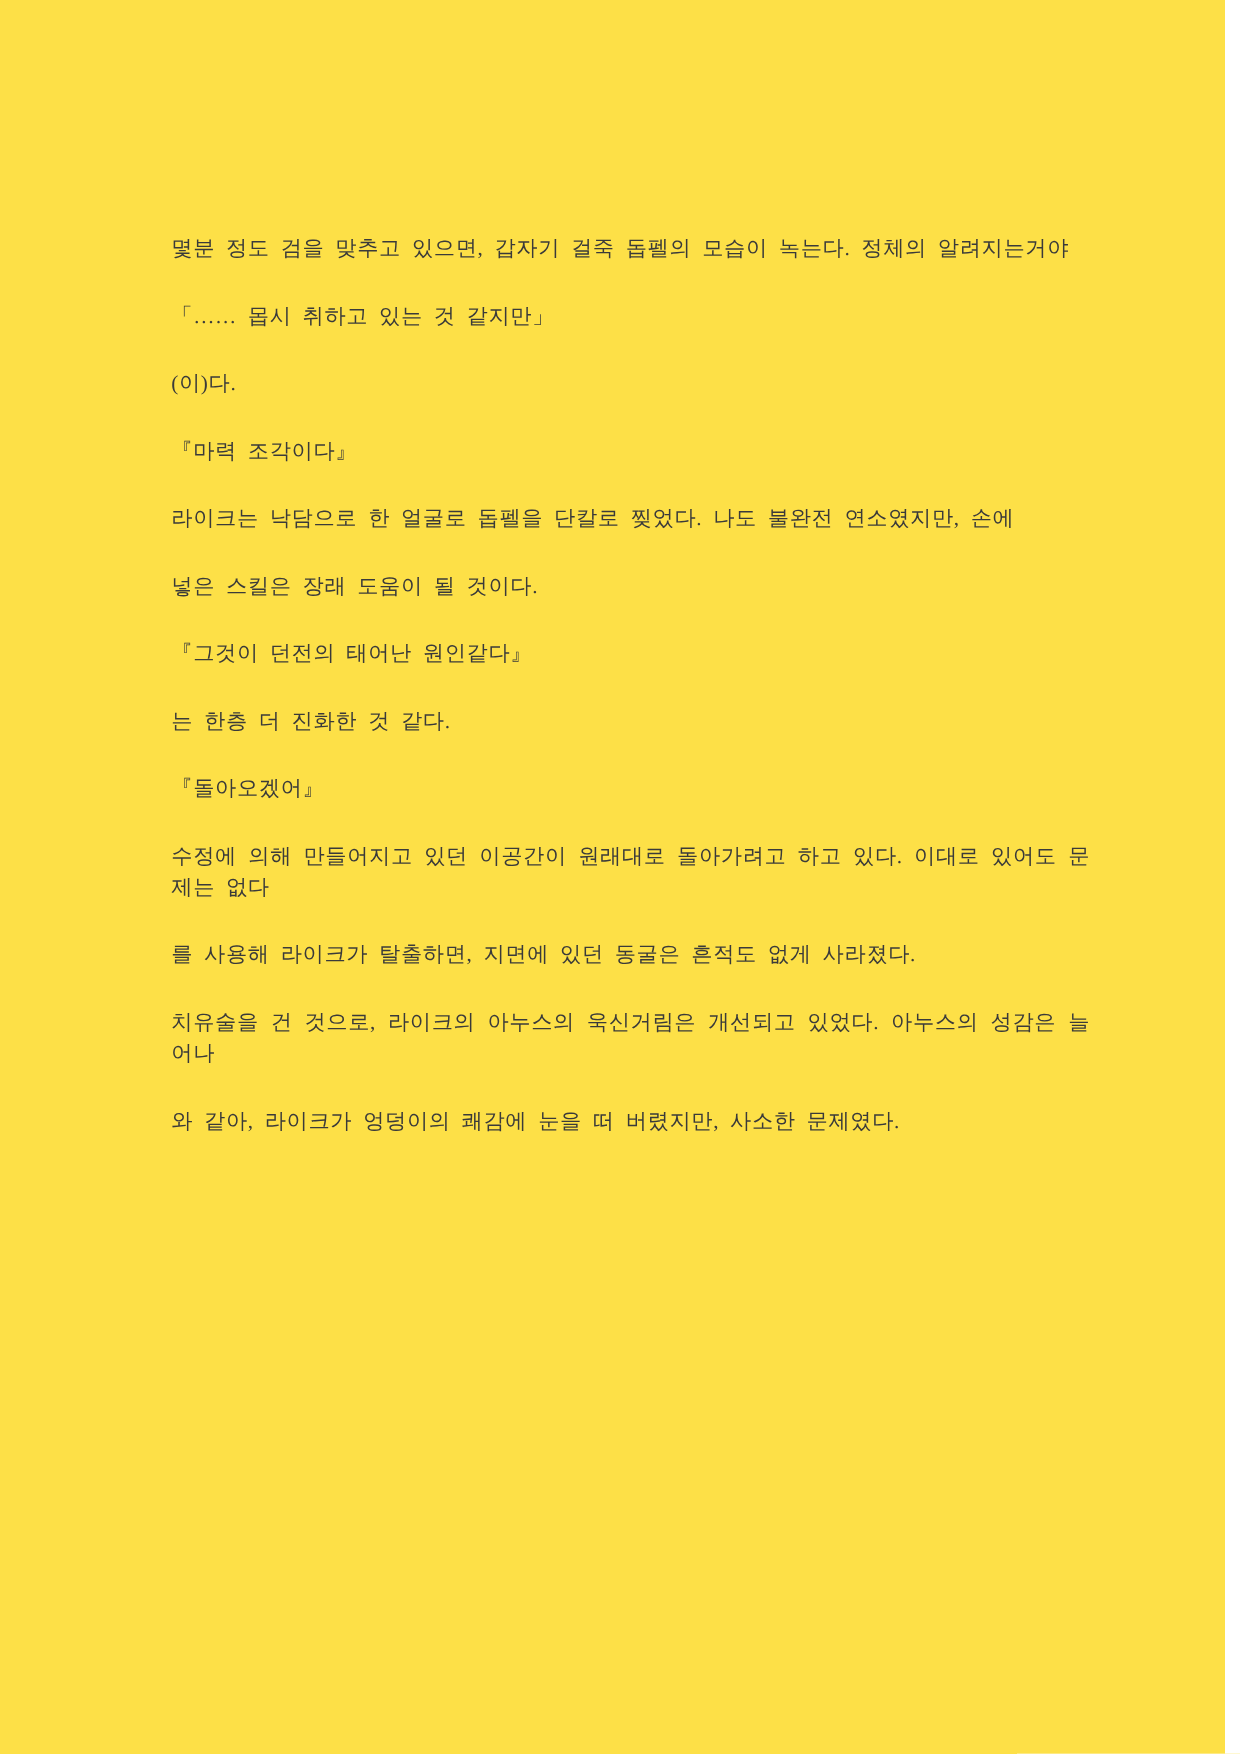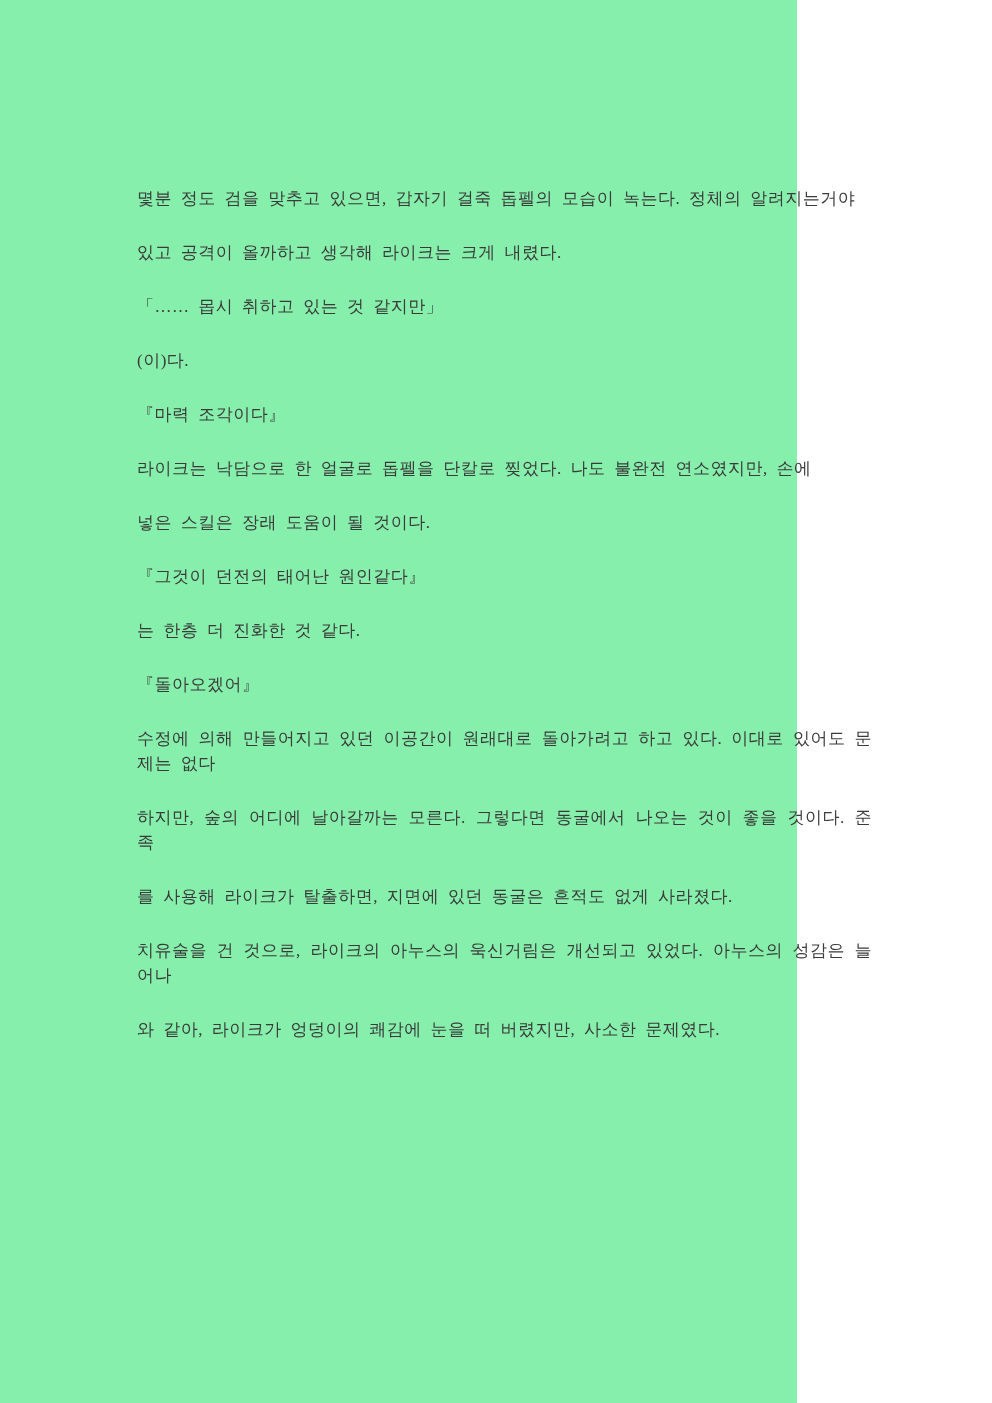--- a/index.html
+++ b/index.html
@@ -9,23 +9,23 @@
     }
     body {
       width: 992px;
       height: 1403px;
       background: #ffffff;
       overflow: hidden;
       font-family: "Liberation Serif", "DejaVu Serif", serif;
     }
     .page {
       position: relative;
-      width: 797px;
+      width: 980px;
       height: 1403px;
-      background: #86efac;
+      background: #fde047;
     }
     .content {
       position: absolute;
       left: 137px;
       top: 186px;
       width: 735px;
     }
     .content p {
       margin: 0 0 29px 0;
       font-size: 17px;
@@ -39,28 +39,26 @@
     .content p:last-child {
       margin-bottom: 0;
     }
   </style>
 </head>
 <body style="background: rgb(255, 255, 255);">
 
 <div class="page">
   <div class="content">
     <p style="color: rgb(58, 58, 58);">몇분 정도 검을 맞추고 있으면, 갑자기 걸죽 돕펠의 모습이 녹는다. 정체의 알려지는거야</p>
-    <p style="color: rgb(58, 58, 58);">있고 공격이 올까하고 생각해 라이크는 크게 내렸다.</p>
     <p style="color: rgb(58, 58, 58);">「…… 몹시 취하고 있는 것 같지만」</p>
     <p style="color: rgb(58, 58, 58);">(이)다.</p>
     <p style="color: rgb(58, 58, 58);">『마력 조각이다』</p>
     <p style="color: rgb(58, 58, 58);">라이크는 낙담으로 한 얼굴로 돕펠을 단칼로 찢었다. 나도 불완전 연소였지만, 손에</p>
     <p style="color: rgb(58, 58, 58);">넣은 스킬은 장래 도움이 될 것이다.</p>
     <p style="color: rgb(58, 58, 58);">『그것이 던전의 태어난 원인같다』</p>
     <p style="color: rgb(58, 58, 58);">는 한층 더 진화한 것 같다.</p>
     <p style="color: rgb(58, 58, 58);">『돌아오겠어』</p>
     <p style="color: rgb(58, 58, 58);">수정에 의해 만들어지고 있던 이공간이 원래대로 돌아가려고 하고 있다. 이대로 있어도 문제는 없다</p>
-    <p style="color: rgb(58, 58, 58);">하지만, 숲의 어디에 날아갈까는 모른다. 그렇다면 동굴에서 나오는 것이 좋을 것이다. 준족</p>
     <p style="color: rgb(58, 58, 58);">를 사용해 라이크가 탈출하면, 지면에 있던 동굴은 흔적도 없게 사라졌다.</p>
     <p style="color: rgb(58, 58, 58);">치유술을 건 것으로, 라이크의 아누스의 욱신거림은 개선되고 있었다. 아누스의 성감은 늘어나</p>
     <p style="color: rgb(58, 58, 58);">와 같아, 라이크가 엉덩이의 쾌감에 눈을 떠 버렸지만, 사소한 문제였다.</p>
   </div>
 </div>
 
 </body></html>

